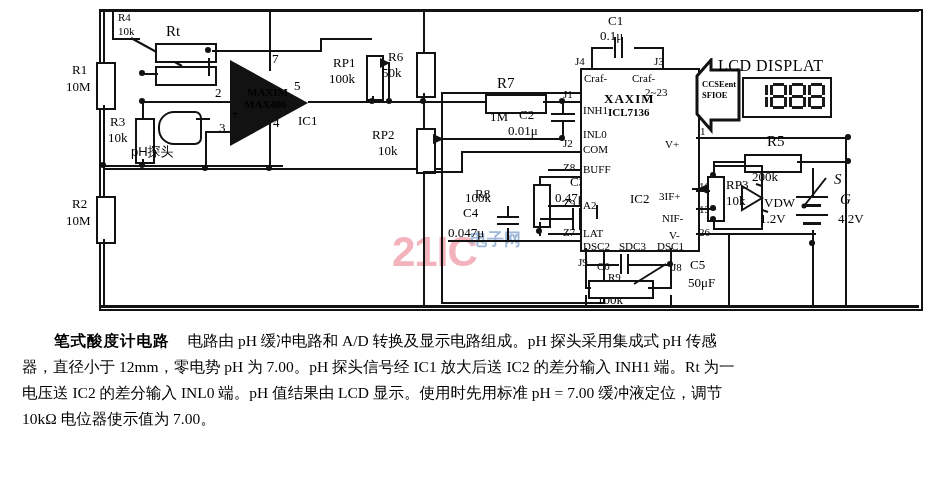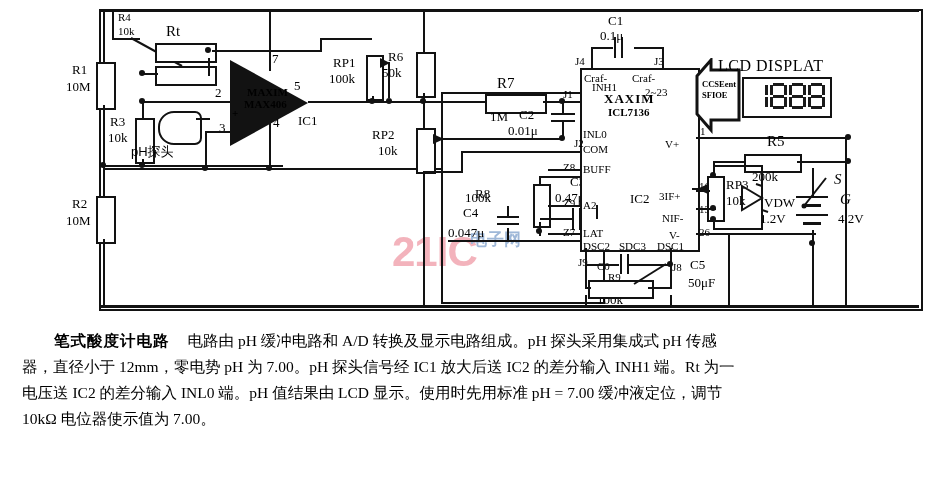--- a/index.html
+++ b/index.html
@@ -251,29 +251,29 @@
 
   <div class="wire v" style="left:591px;top:48px;width:2px;height:20px;"></div>
   <div class="wire h" style="left:591px;top:47px;width:22px;"></div>
   <div class="wire v" style="left:662px;top:48px;width:2px;height:20px;"></div>
   <div class="wire h" style="left:634px;top:47px;width:30px;"></div>
   <div class="cap-plate" style="left:614px;top:37px;width:2px;height:21px;"></div>
   <div class="cap-plate" style="left:621px;top:37px;width:2px;height:21px;"></div>
   <div class="lbl md" style="left:608px;top:14px;">C1</div>
   <div class="lbl md" style="left:600px;top:29px;">0.1μ</div>
 
-  <div class="pin" style="left:583px;top:81px;padding-left:9px;">INH1</div>
+  <div class="pin" style="left:583px;top:104px;">INH1</div>
   <div class="pin" style="left:583px;top:128px;">INL0</div>
   <div class="pin" style="left:583px;top:143px;">COM</div>
   <div class="pin" style="left:583px;top:163px;">BUFF</div>
   <div class="pin" style="left:583px;top:199px;">A2</div>
   <div class="pin" style="left:583px;top:227px;">LAT</div>
 
   <div class="pin" style="left:563px;top:88px;">J1</div>
-  <div class="pin" style="left:563px;top:137px;margin-left:11px;">J2</div>
+  <div class="pin" style="left:563px;top:137px;">J2</div>
   <div class="pin" style="left:563px;top:161px;">Z8</div>
   <div class="pin" style="left:563px;top:197px;">Z9</div>
   <div class="pin" style="left:563px;top:226px;">Z7</div>
 
   <div class="wire h" style="left:574px;top:101px;width:8px;"></div>
   <div class="wire h" style="left:574px;top:151px;width:8px;"></div>
   <div class="wire h" style="left:548px;top:169px;width:34px;"></div>
   <div class="wire h" style="left:548px;top:205px;width:34px;"></div>
   <div class="wire h" style="left:548px;top:233px;width:34px;"></div>
   <div class="wire h" style="left:596px;top:205px;width:0px;"></div>

